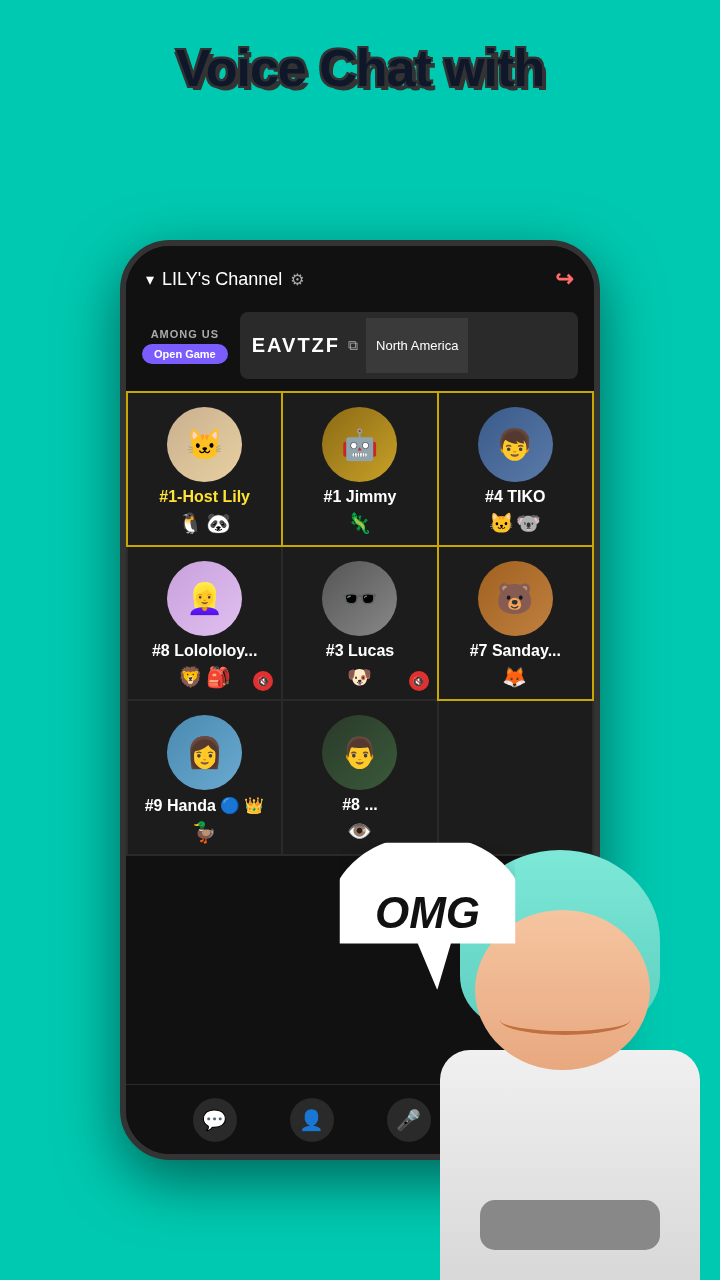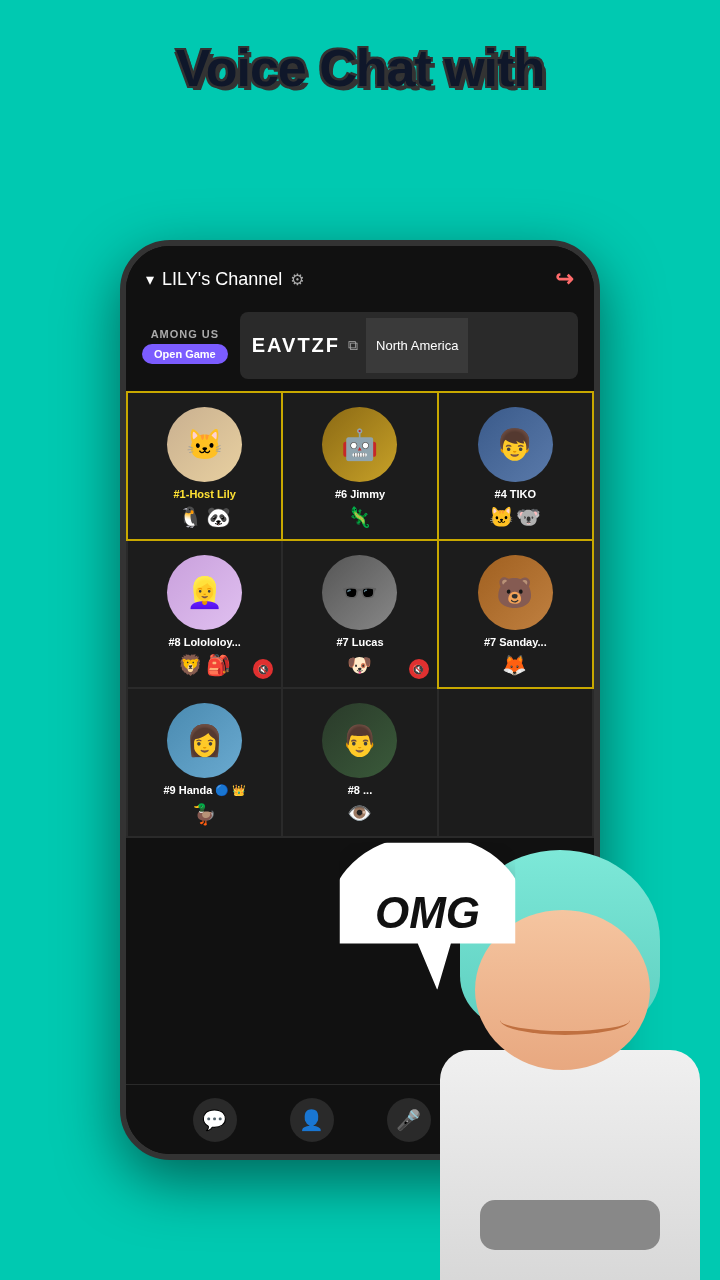--- a/index.html
+++ b/index.html
@@ -191,21 +191,21 @@
       border-radius: 50%;
       overflow: hidden;
       margin-bottom: 6px;
       display: flex;
       align-items: center;
       justify-content: center;
       font-size: 36px;
     }
 
     .cell-name {
-      font-size: 11px;
+      font-size: 16px;
       font-weight: bold;
       text-align: center;
       margin-bottom: 5px;
       color: white;
     }
     .cell-name.yellow { color: #FFE234; }
 
     .cell-stickers {
       display: flex;
       gap: 3px;
@@ -266,21 +266,21 @@
         <div class="cell-avatar" style="background:linear-gradient(135deg,#c9b090,#e8d0a0);border-radius:50%;width:75px;height:75px;margin-bottom:6px;overflow:hidden;display:flex;align-items:center;justify-content:center;font-size:30px;">🐱</div>
         <div class="cell-name yellow">#1-Host Lily</div>
         <div class="cell-stickers">
             <span>🐧</span>
             <span>🐼</span>
           </div>
       </div>
 
       <div class="cell" style="background:#1c1c1c;outline:2.5px solid #C8A800;display:flex;flex-direction:column;align-items:center;padding:14px 6px 10px;">
         <div class="cell-avatar" style="background:linear-gradient(135deg,#8B6914,#C8A228);border-radius:50%;width:75px;height:75px;margin-bottom:6px;overflow:hidden;display:flex;align-items:center;justify-content:center;font-size:30px;">🤖</div>
-        <div class="cell-name">#6 Jimmy</div>
+        <div class="cell-name">#1 Jimmy</div>
         <div class="cell-stickers">
             <span>🦎</span>
           </div>
       </div>
 
       <div class="cell" style="background:#1c1c1c;outline:2.5px solid #C8A800;display:flex;flex-direction:column;align-items:center;padding:14px 6px 10px;">
         <div class="cell-avatar" style="background:linear-gradient(135deg,#3a5a8a,#5a7aaa);border-radius:50%;width:75px;height:75px;margin-bottom:6px;overflow:hidden;display:flex;align-items:center;justify-content:center;font-size:30px;">👦</div>
         <div class="cell-name">#4 TIKO</div>
         <div class="cell-stickers">
             <span>🐱</span>
@@ -294,21 +294,21 @@
         <div class="cell-name">#8 Lolololoy...</div>
         <div class="cell-stickers">
             <span>🦁</span>
             <span>🎒</span>
           </div>
       </div>
 
       <div class="cell" style="background:#1c1c1c;display:flex;flex-direction:column;align-items:center;padding:14px 6px 10px;position:relative;">
         <div class="cell-avatar" style="background:linear-gradient(135deg,#555,#888);border-radius:50%;width:75px;height:75px;margin-bottom:6px;overflow:hidden;display:flex;align-items:center;justify-content:center;font-size:30px;">🕶️</div>
         <div class="mic-off">🔇</div>
-        <div class="cell-name">#7 Lucas</div>
+        <div class="cell-name">#3 Lucas</div>
         <div class="cell-stickers">
             <span>🐶</span>
           </div>
       </div>
 
       <div class="cell" style="background:#1c1c1c;outline:2.5px solid #C8A800;display:flex;flex-direction:column;align-items:center;padding:14px 6px 10px;">
         <div class="cell-avatar" style="background:linear-gradient(135deg,#a06020,#c08040);border-radius:50%;width:75px;height:75px;margin-bottom:6px;overflow:hidden;display:flex;align-items:center;justify-content:center;font-size:30px;">🐻</div>
         <div class="cell-name">#7 Sanday...</div>
         <div class="cell-stickers">
             <span>🦊</span>

